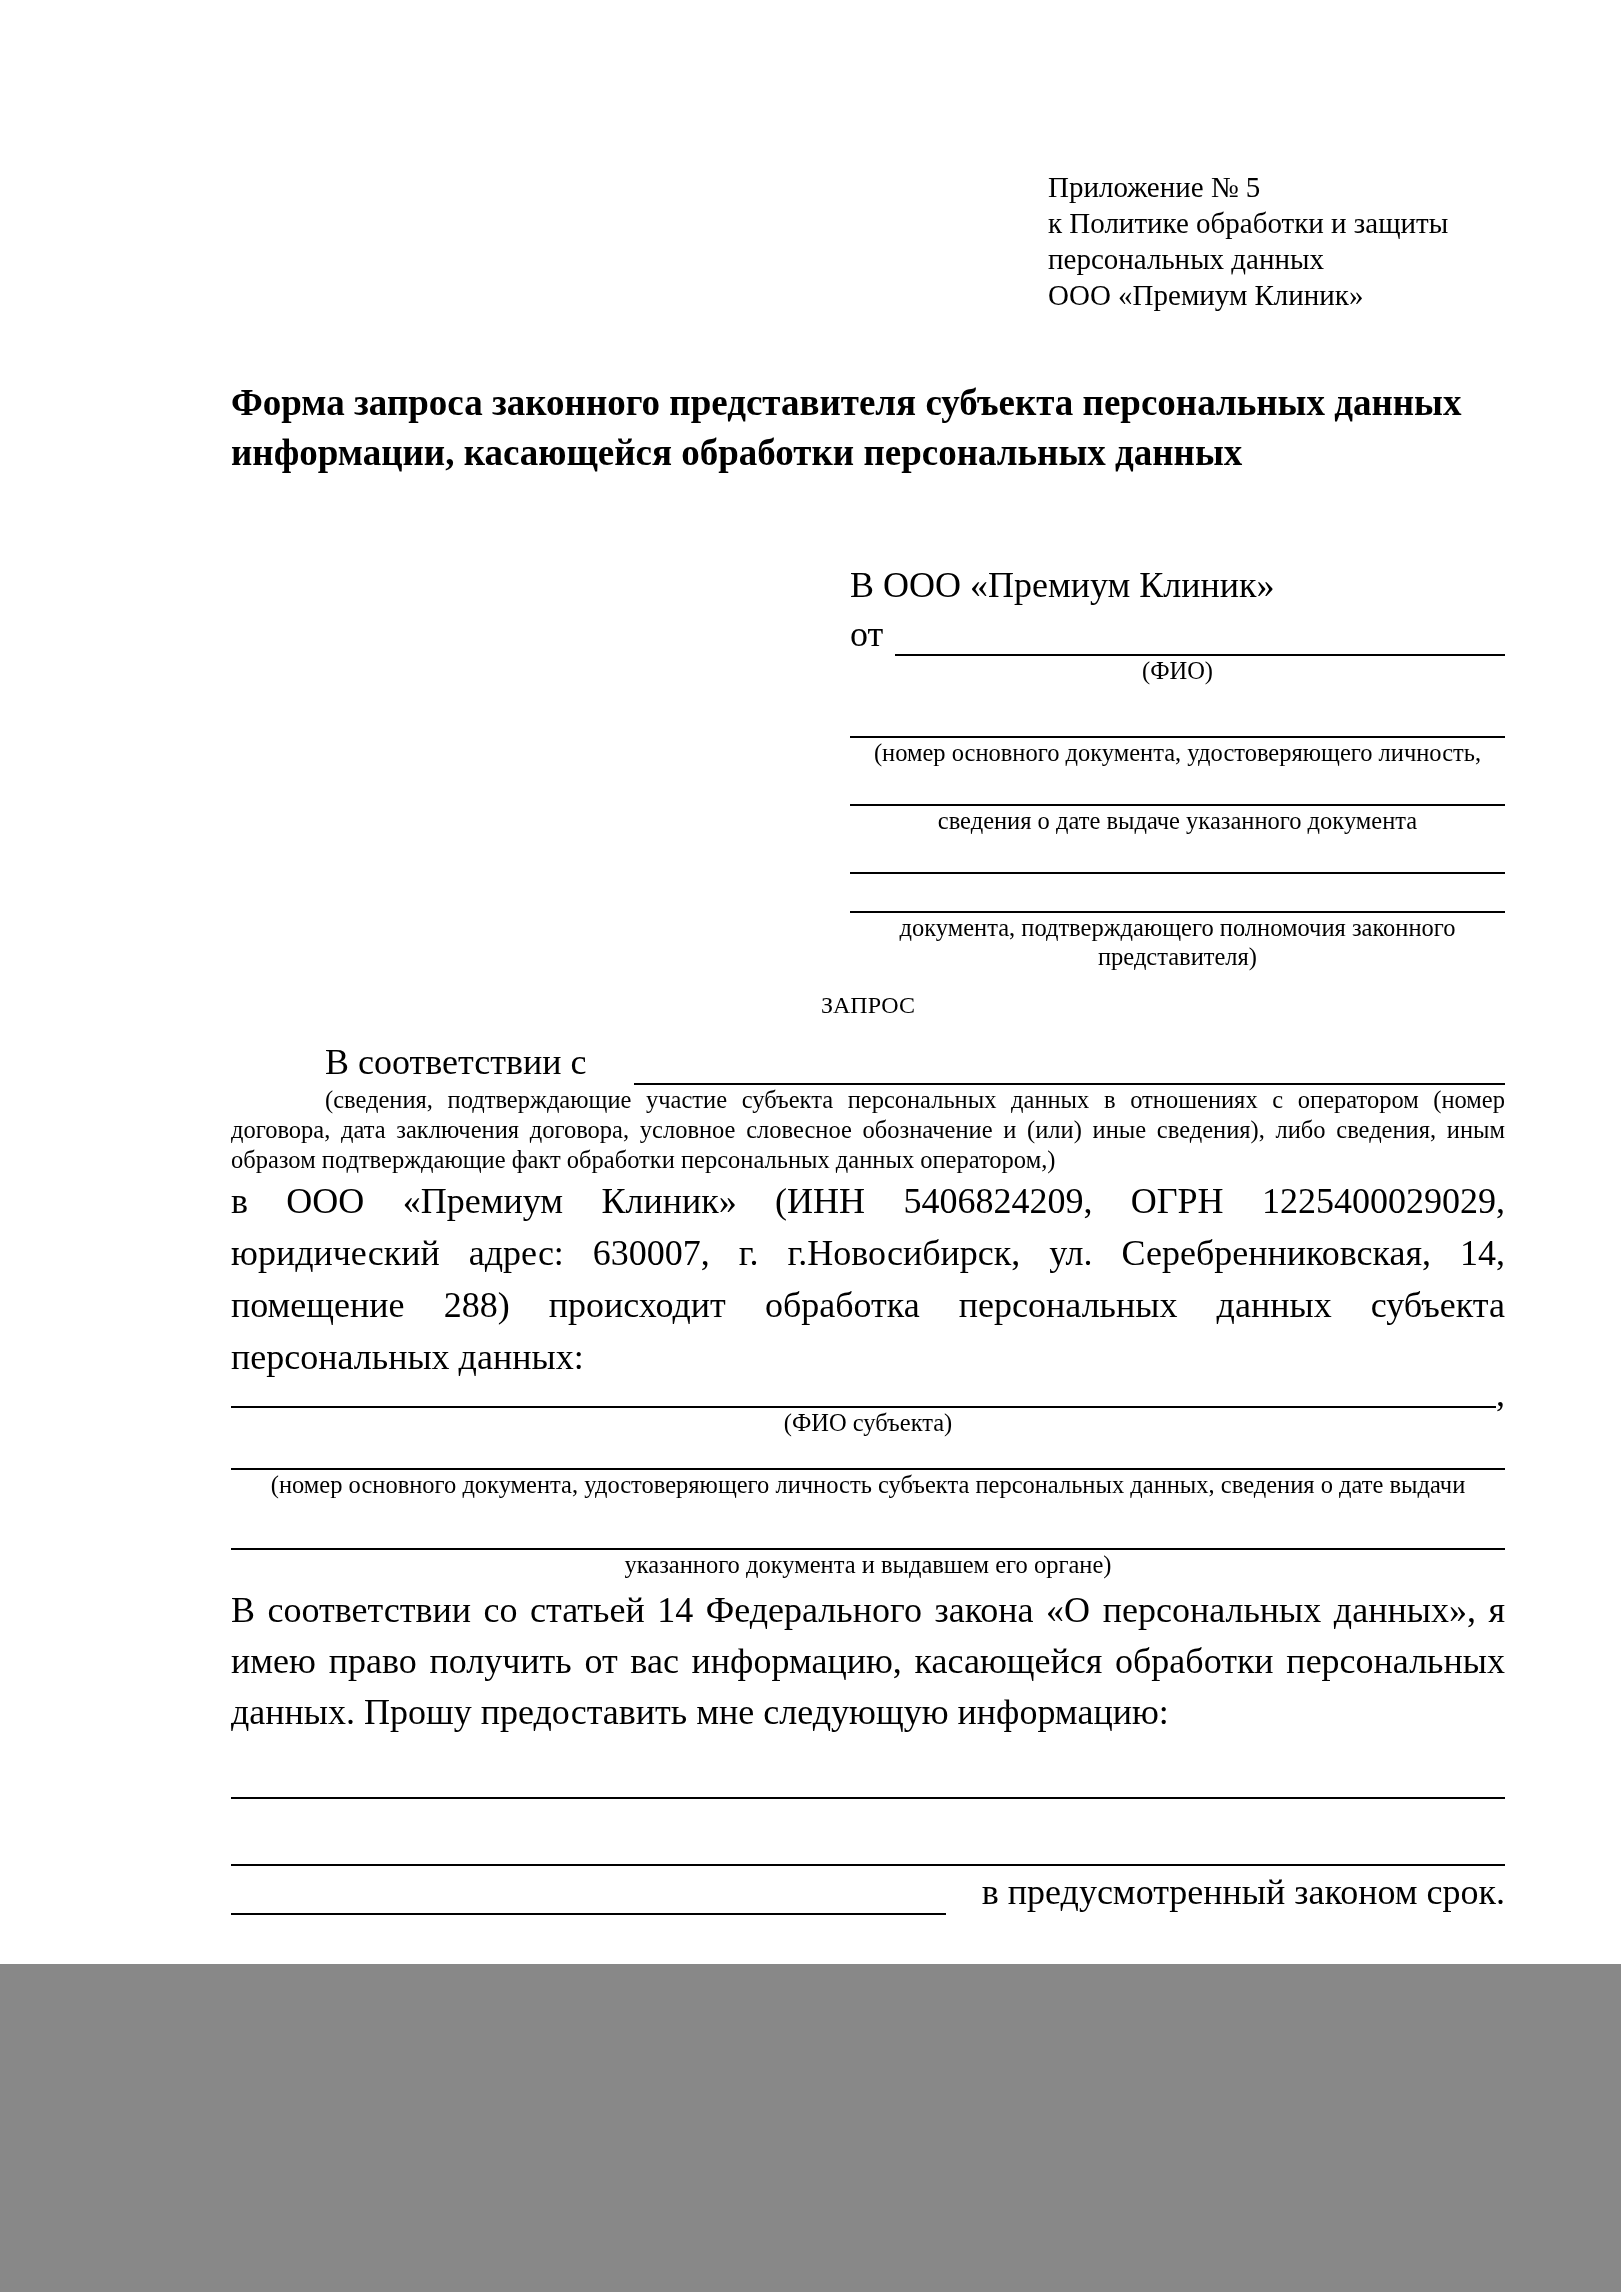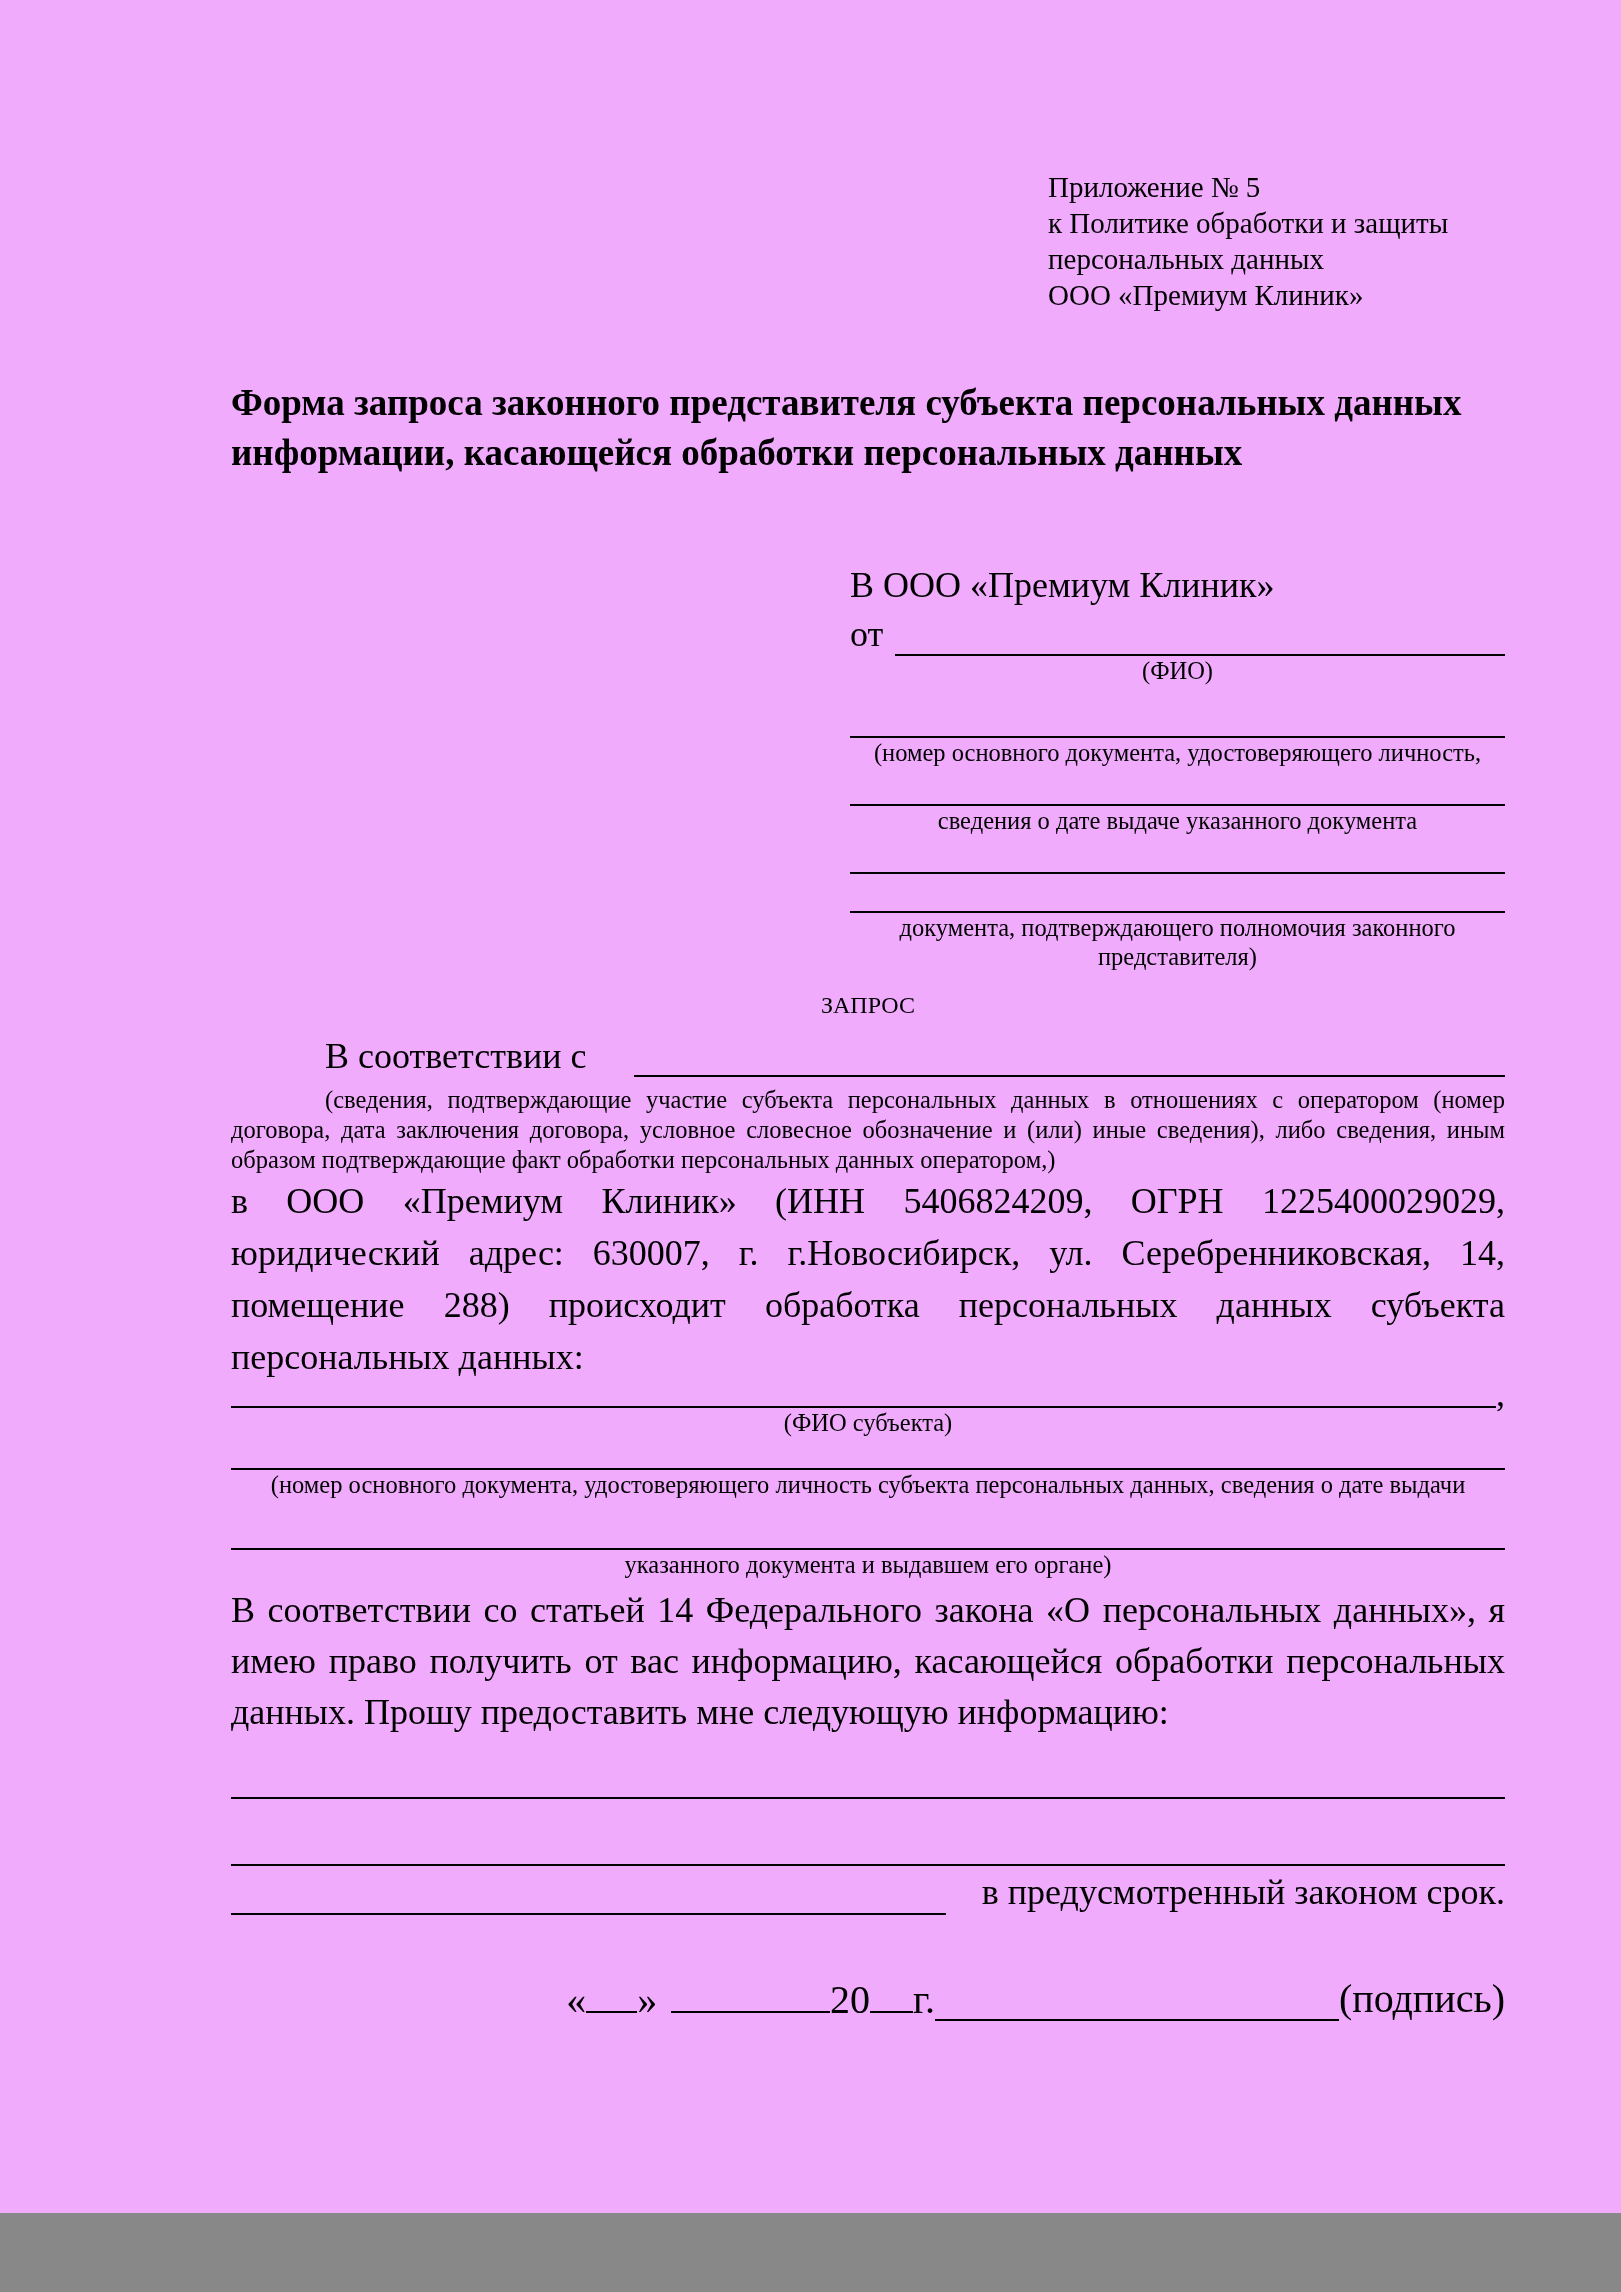--- a/index.html
+++ b/index.html
@@ -1,17 +1,17 @@
 <!DOCTYPE html>
 <html lang="ru"><head>
 <meta charset="utf-8">
 <style>
   html,body{margin:0;padding:0;background:#888;}
   .page{
-    width:1621px;height:2213px;background:#f0abfc;color:#000;
+    width:1621px;height:1964px;background:#ffffff;color:#000;
     font-family:"Liberation Serif","DejaVu Serif",serif;
     box-sizing:border-box;
     padding:169px 116px 0 231px;
     position:relative;margin:0 auto;
     overflow:hidden;
   }
   
   .appendix{width:412px;margin-left:auto;margin-right:45px;font-size:29px;line-height:36px;}
   
   .doc-title{margin-top:65px;text-align:left;font-weight:bold;font-size:37px;line-height:50px;}
@@ -20,21 +20,21 @@
   .addr-to{line-height:47px;white-space:nowrap;}
   .addr-from{display:flex;align-items:flex-end;height:47px;}
   .addr-from .from-label{line-height:43px;}
   .uline{border-bottom:2.9px solid #000;}
   .addr-from .uline{flex:1;margin-left:11.8px;height:39px;}
   .cap{font-size:24.5px;line-height:29px;text-align:center;}
   .blank-first{height:51px;border-bottom:2.9px solid #000;}
   .blank{height:37px;border-bottom:2.9px solid #000;}
   
   .zapros{margin-top:11.8px;text-align:center;font-size:24px;line-height:45px;}
-  .sootv-row{margin-top:5.9px;display:flex;height:51px;font-size:36px;gap:36px;}
+  .sootv-row{margin-top:5.9px;display:flex;align-items:flex-end;height:51px;font-size:36px;gap:36px;}
   .sootv-row .sootv-label{padding-left:94px;line-height:45px;white-space:nowrap;}
   .sootv-row .uline{flex:1;margin-left:11.8px;height:41px;}
   .cap-par{font-size:24.5px;line-height:30px;text-align:justify;text-indent:94px;}
   .p-main{font-size:36px;line-height:52px;text-align:justify;}
   
   .comma-row{display:flex;align-items:flex-end;height:25.5px;font-size:36px;}
   .comma-row .uline{flex:1;height:19.6px;}
   .comma-row .comma{line-height:27.4px;}
   .doc-blank-1{height:31px;border-bottom:2.9px solid #000;}
   .doc-blank-2{height:49px;border-bottom:2.9px solid #000;}

